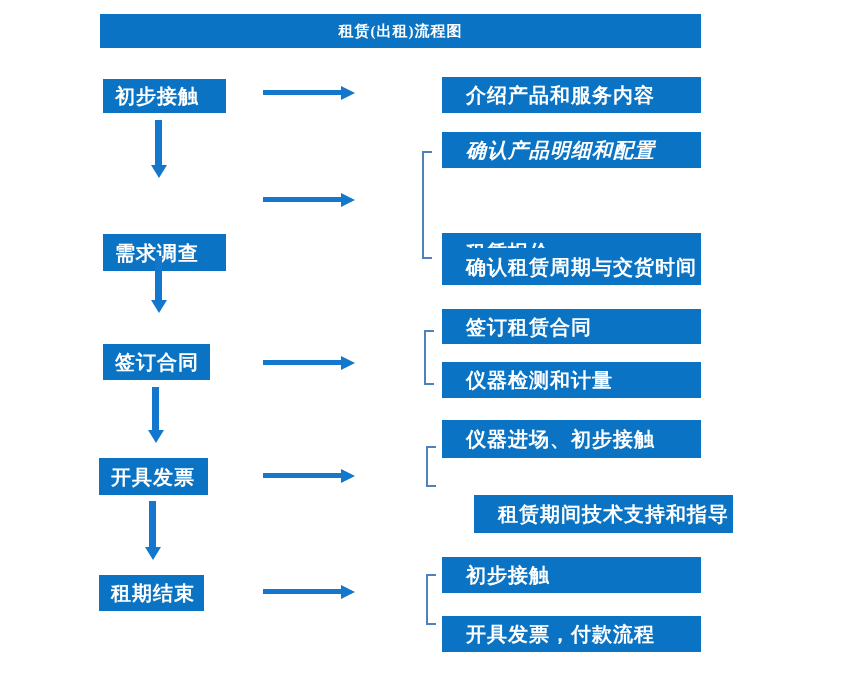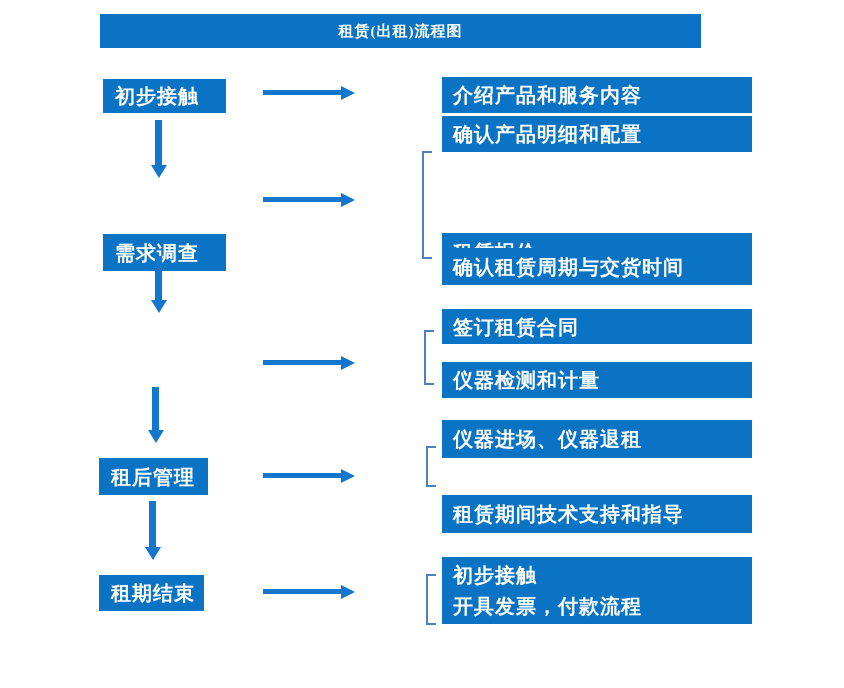--- a/index.html
+++ b/index.html
@@ -29,21 +29,21 @@
     letter-spacing: 1px;
     white-space: nowrap;
     line-height: 1;
   }
   .title-bar {
     left: 100px; top: 14px; width: 601px; height: 34px;
     justify-content: center;
     font-size: 15px;
   }
   .stage { left: 103px; width: 123px; padding-left: 12px; }
-  .detail { left: 442px; width: 310px; padding-left: 11px; }
+  .detail { left: 442px; width: 259px; padding-left: 24px; }
 
   
   .harrow {
     position: absolute;
     left: 263px; width: 78px; height: 5px;
     background: var(--arrow-blue);
   }
   .harrow::after {
     content: "";
     position: absolute;
@@ -83,33 +83,34 @@
 </style>
 </head>
 <body>
 
 <div class="canvas">
 
   <div class="box title-bar">租赁(出租)流程图</div>
 
   <div class="box stage" style="top:79px;  height:34px;">初步接触</div>
   <div class="box stage" style="top:186px; height:37px;margin-top:48px;">需求调查</div>
-  <div class="box stage" style="top:458px; height:37px; left:99px; width:109px;">租后管理</div>
+  <div class="box stage" style="top:344px; height:36px; width:107px;">签订合同</div>
+  <div class="box stage" style="top:458px; height:37px; left:99px; width:109px;">开具发票</div>
   <div class="box stage" style="top:575px; height:36px; left:99px; width:105px;">租期结束</div>
 
   <div class="box detail" style="top:77px;  height:36px;">介绍产品和服务内容</div>
-  <div class="box detail" style="top:116px; height:36px;">确认产品明细和配置</div>
+  <div class="box detail" style="top:132px; height:36px;font-style:italic;">确认产品明细和配置</div>
   <div class="box detail" style="top:185px; height:37px;margin-top:48px;">租赁报价</div>
   <div class="box detail" style="top:248px; height:37px;">确认租赁周期与交货时间</div>
   <div class="box detail" style="top:309px; height:35px;">签订租赁合同</div>
   <div class="box detail" style="top:362px; height:36px;text-align:center;">仪器检测和计量</div>
-  <div class="box detail" style="top:420px; height:38px;">仪器进场、仪器退租</div>
-  <div class="box detail" style="top:495px; height:38px;">租赁期间技术支持和指导</div>
+  <div class="box detail" style="top:420px; height:38px;">仪器进场、初步接触</div>
+  <div class="box detail" style="top:495px; height:38px;margin-left:32px;">租赁期间技术支持和指导</div>
   <div class="box detail" style="top:557px; height:36px;">初步接触</div>
-  <div class="box detail" style="top:588px; height:36px;">开具发票，付款流程</div>
+  <div class="box detail" style="top:616px; height:36px;">开具发票，付款流程</div>
 
   <div class="harrow" style="top:90px;"></div>
   <div class="harrow" style="top:197px;"></div>
   <div class="harrow" style="top:360px;"></div>
   <div class="harrow" style="top:473px;"></div>
   <div class="harrow" style="top:589px;"></div>
 
   <div class="varrow" style="left:155px; top:120px; height:45px;"></div>
   <div class="varrow" style="left:155px; top:256px; height:44px;"></div>
   <div class="varrow" style="left:152px; top:387px; height:43px;"></div>

